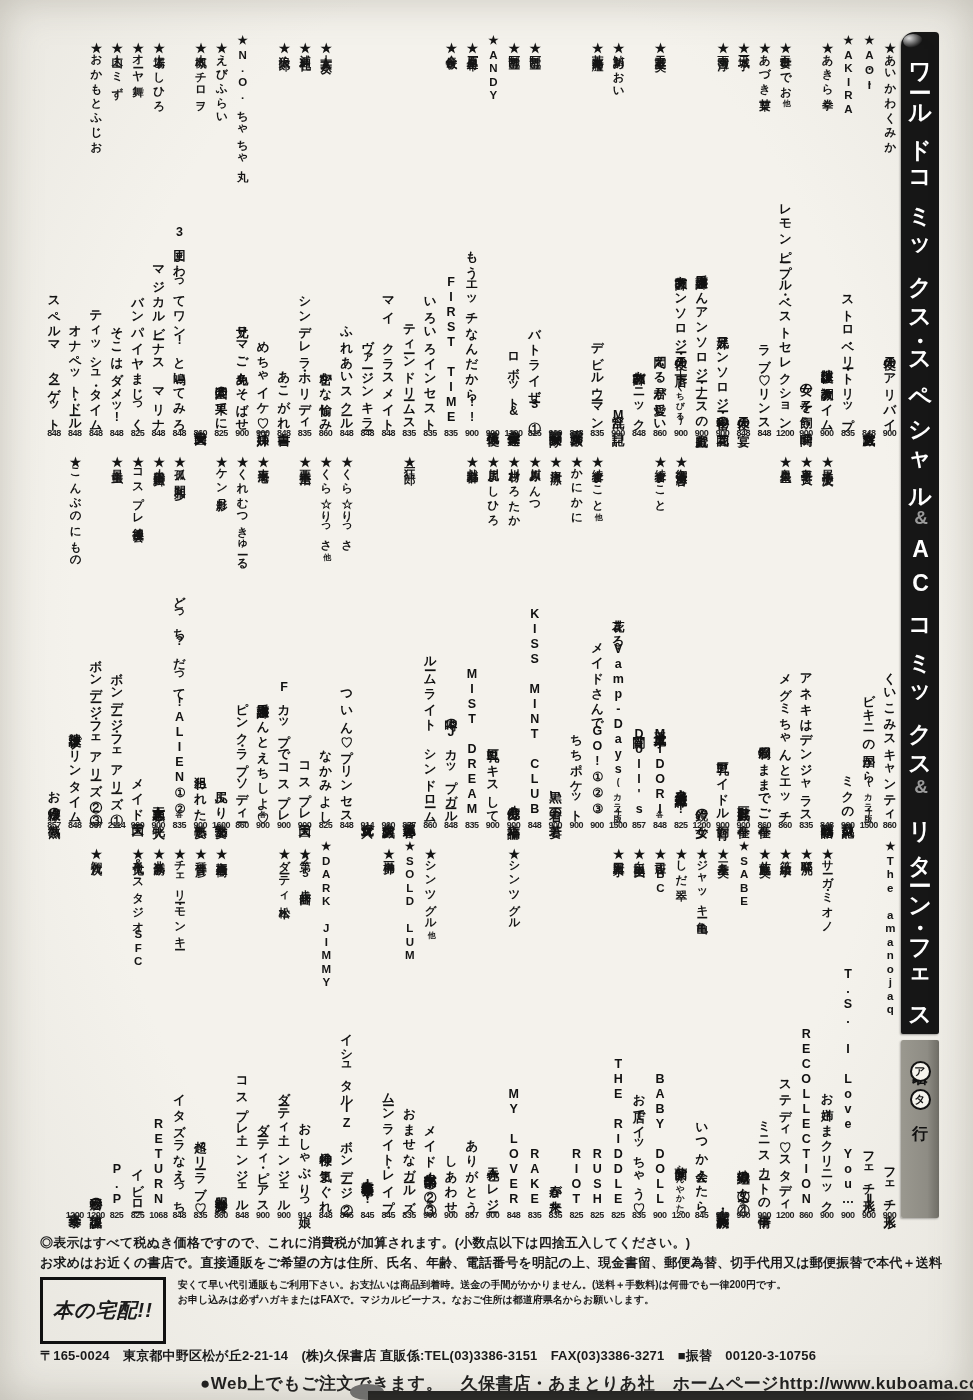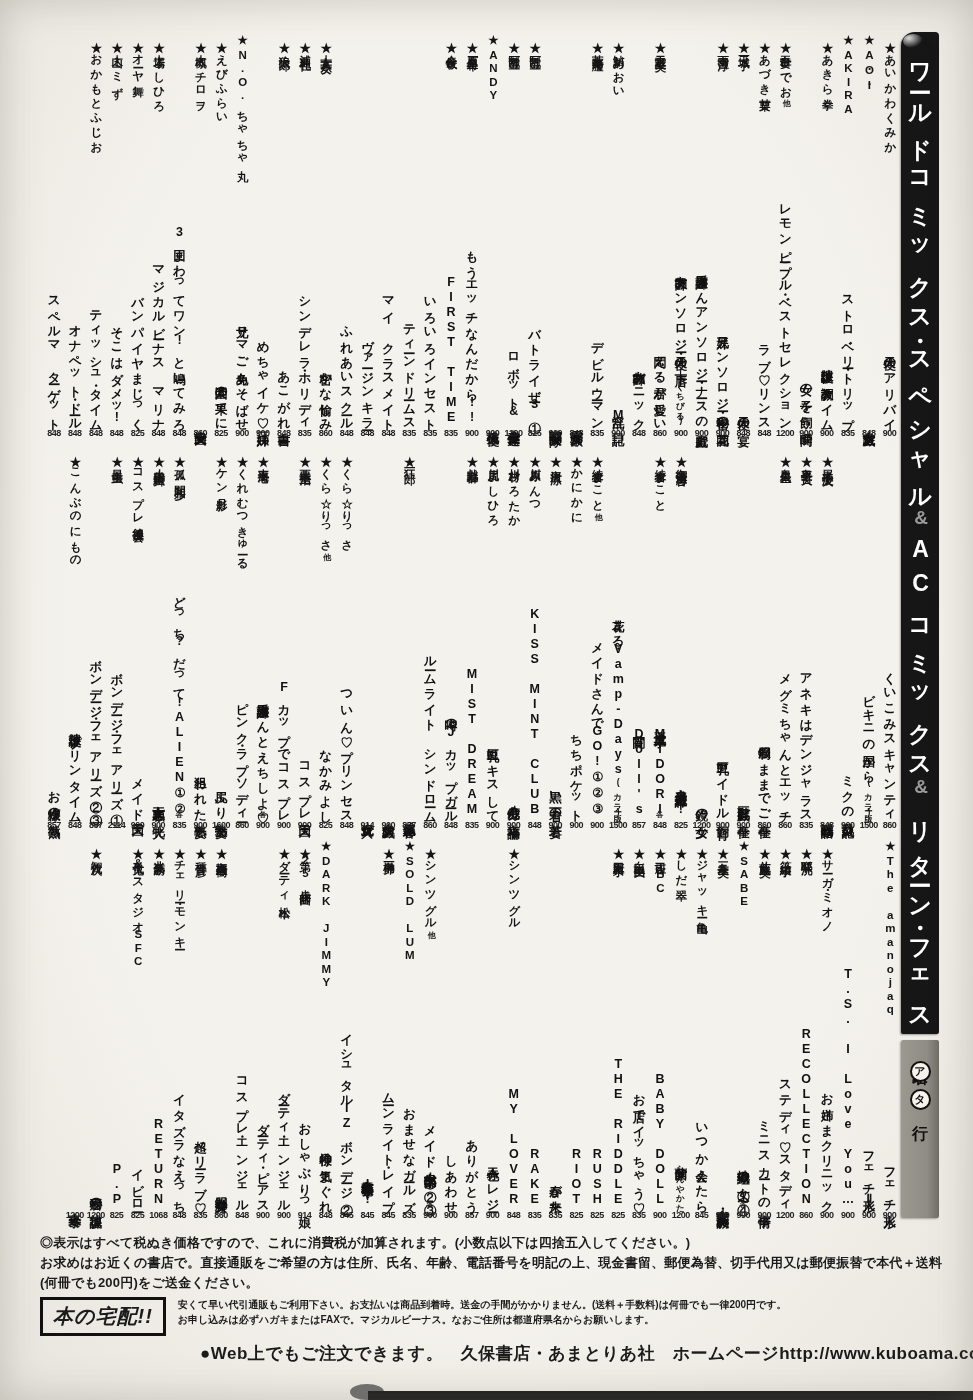--- a/index.html
+++ b/index.html
@@ -78,21 +78,21 @@
   }
   .price .pn{
     position:absolute;top:-10px;left:50%;transform:translateX(-50%);
     font-size:7.5px;letter-spacing:0;
   }
   
   #footer{position:absolute;left:40px;top:1233px;width:880px;font-weight:700;}
   #footer .fline{font-size:13px;line-height:1.55;letter-spacing:0.2px;white-space:nowrap;}
   #fbox-row{display:flex;align-items:flex-start;margin-top:4px;}
   #fbox{
-    border:3px solid #111;padding:3px 10px;margin-right:12px;flex:0 0 auto;
+    border:3px solid #111;padding:17px 10px;margin-right:12px;flex:0 0 auto;
     font-size:20px;font-style:italic;letter-spacing:1px;
   }
   #fbox-lines{font-size:10px;line-height:1.5;white-space:nowrap;}
   #faddress{font-size:14px;margin-top:2px;white-space:nowrap;}
   #fweb{font-size:17px;margin-top:6px;margin-left:160px;white-space:nowrap;letter-spacing:0.5px;}
   
   #scan-bar{position:absolute;left:368px;top:1391px;width:605px;height:9px;background:#1c1c1c;}
   #scan-blob{position:absolute;left:350px;top:1384px;width:34px;height:16px;background:#6f6f6f;border-radius:50%;}
   #edge-shade{position:absolute;inset:0;pointer-events:none;
     box-shadow:inset 0 0 40px rgba(120,115,100,.35);}
@@ -834,26 +834,26 @@
           <div class="title">人妻玲子</div>
           <div class="price">1200</div>
         </div>
       </div>
     </div>
   </div>
 
 <div id="footer">
   <div class="fline">◎表示はすべて税ぬき価格ですので、これに消費税が加算されます。(小数点以下は四捨五入してください。)</div>
   <div class="fline">お求めはお近くの書店で。直接通販をご希望の方は住所、氏名、年齢、電話番号を明記の上、現金書留、郵便為替、切手代用又は郵便振替で本代＋送料</div>
-  <div class="fline">(何冊でも200円)をご送金ください。</div>
   <div id="fbox-row">
     <div id="fbox">本の宅配!!</div>
     <div id="fbox-lines">
       <div>安くて早い代引通販もご利用下さい。お支払いは商品到着時。送金の手間がかかりません。(送料＋手数料)は何冊でも一律200円です。</div>
       <div>お申し込みは必ずハガキまたはFAXで。マジカルビーナス。なおご住所は都道府県名からお願いします。</div>
     </div>
   </div>
+  <div id="faddress" class="fline">〒165-0024　東京都中野区松が丘2-21-14　(株)久保書店 直販係:TEL(03)3386-3151　FAX(03)3386-3271　■振替　00120-3-10756</div>
   <div id="fweb">●Web上でもご注文できます。　久保書店・あまとりあ社　ホームページhttp://www.kuboama.com</div>
 </div>
 
 <div id="scan-blob"></div>
 <div id="scan-bar"></div>
 <div id="edge-shade"></div>
 
 </body></html>

